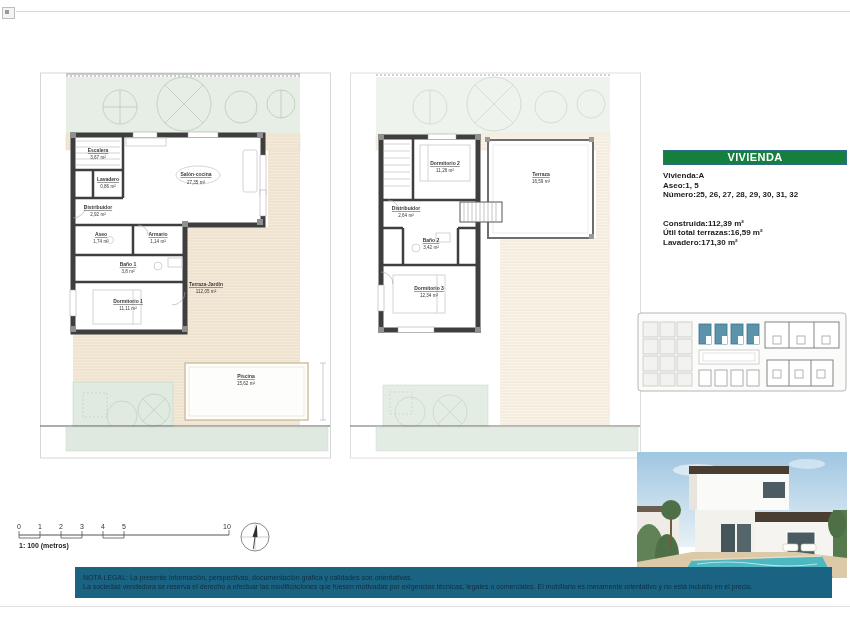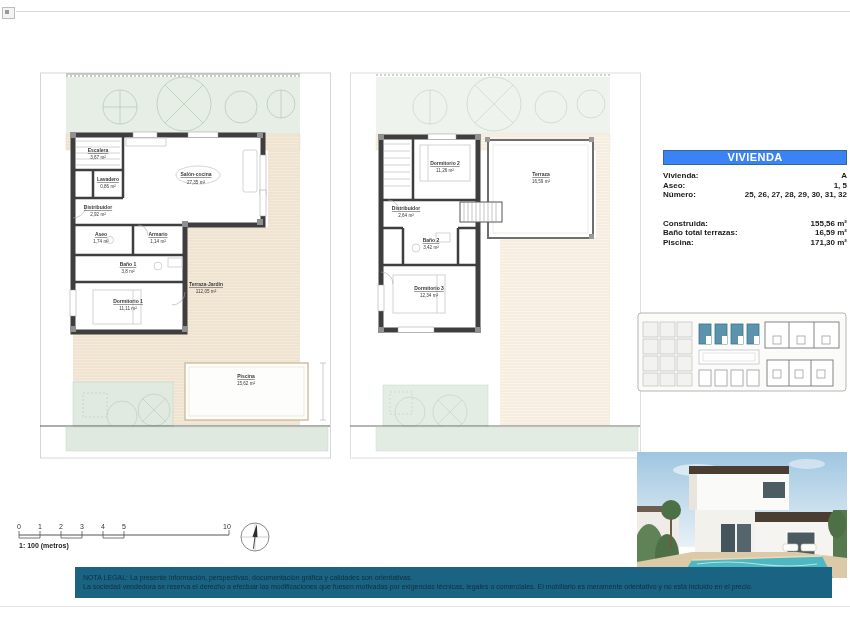--- a/index.html
+++ b/index.html
@@ -6,24 +6,24 @@
   .page{position:relative;width:850px;height:620px;background:#fff;overflow:hidden;
         font-family:"Liberation Sans","DejaVu Sans",sans-serif;}
   .abs{position:absolute;}
   
   .top-line{left:16px;top:11px;width:834px;height:1px;background:#d8d8d8;}
   .bottom-line{left:0;top:606px;width:850px;height:1px;background:#e2e2e2;}
   .tiny-img-icon{left:2px;top:7px;width:11px;height:10px;border:1px solid #bdbdbd;background:#f4f4f2;}
   .tiny-img-icon:after{content:"";position:absolute;left:2px;top:2px;width:4px;height:4px;background:#9a9a9a;}
   
   .info-panel{left:663px;top:150px;width:184px;}
-  .panel-header{background:#3b82f6;border:1px solid #2f6c8a;color:#fff;font-weight:bold;
+  .panel-header{background:#15803d;border:1px solid #2f6c8a;color:#fff;font-weight:bold;
                 font-size:11px;text-align:center;height:13px;line-height:13px;letter-spacing:.4px;}
   .panel-rows{margin-top:6px;}
-  .info-row{display:flex;justify-content:space-between;font-size:8px;font-weight:bold;
+  .info-row{display:flex;font-size:8px;font-weight:bold;
             color:#1a1a1a;line-height:9.5px;}
   .gap{height:13px;}
   
   .legal{left:75px;top:567px;width:757px;height:31px;background:#1b6383;color:#0e2f40;
          font-size:7px;line-height:9px;padding:6px 0 0 8px;box-sizing:border-box;}
   svg{display:block;}
   text{fill:#3a3a3a;}
   .rn{font-weight:bold;font-size:5px;text-decoration:underline;}
   .ra{font-size:4.6px;}
   .tick{font-size:7px;fill:#333;}
@@ -309,28 +309,28 @@
       </div>
       <div class="info-row">
         <span>Número:</span>
         <span>25, 26, 27, 28, 29, 30, 31, 32</span>
       </div>
     </div>
     <div class="gap"></div>
     <div class="panel-rows">
       <div class="info-row">
         <span>Construida:</span>
-        <span>155,56 m²</span>
-      </div>
-      <div class="info-row">
-        <span>Baño total terrazas:</span>
+        <span>112,39 m²</span>
+      </div>
+      <div class="info-row">
+        <span>Útil total terrazas:</span>
         <span>16,59 m²</span>
       </div>
       <div class="info-row">
-        <span>Piscina:</span>
+        <span>Lavadero:</span>
         <span>171,30 m²</span>
       </div>
     </div>
   </div>
 
   <svg class="abs" style="left:637px;top:312px" width="210" height="80" viewBox="0 0 210 80">
     <rect x="1" y="1" width="208" height="78" rx="3" fill="#fbfbf9" stroke="#b5b5b5"></rect>
     <g fill="#f2f2ef" stroke="#c5c5c5" stroke-width="0.8">
       <rect x="6" y="10" width="15" height="15"></rect>
         <rect x="23" y="10" width="15" height="15"></rect>

